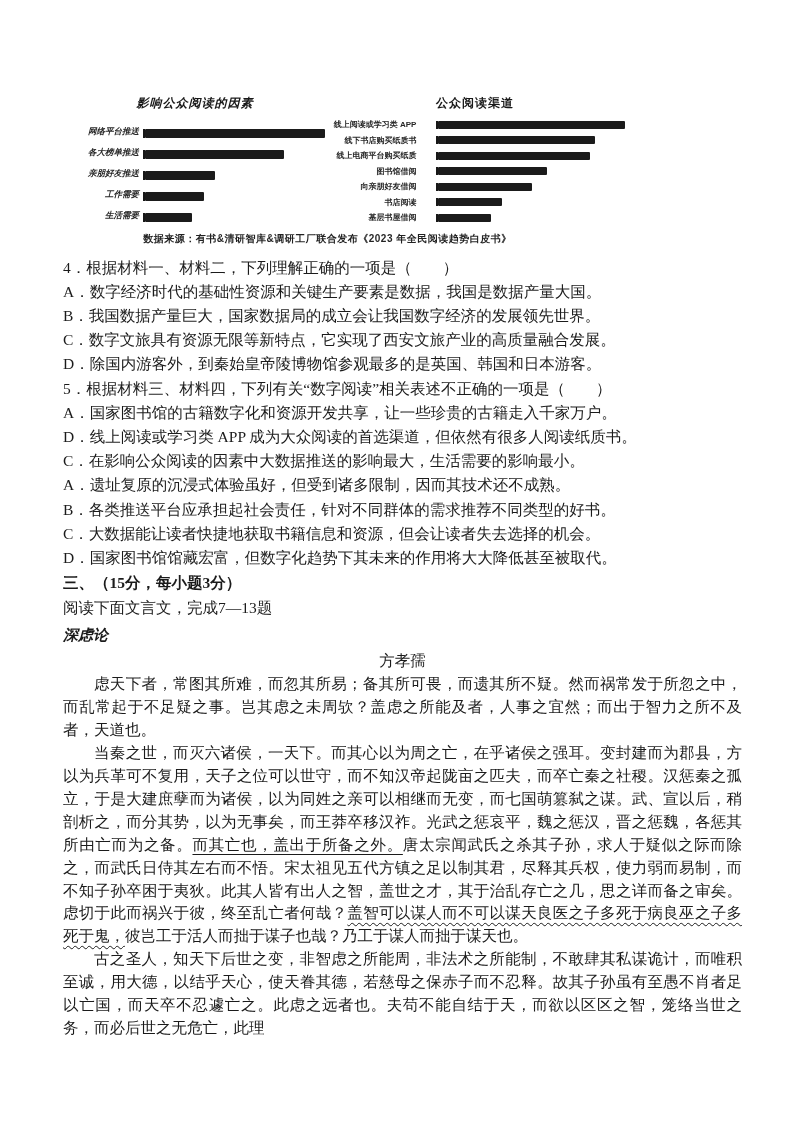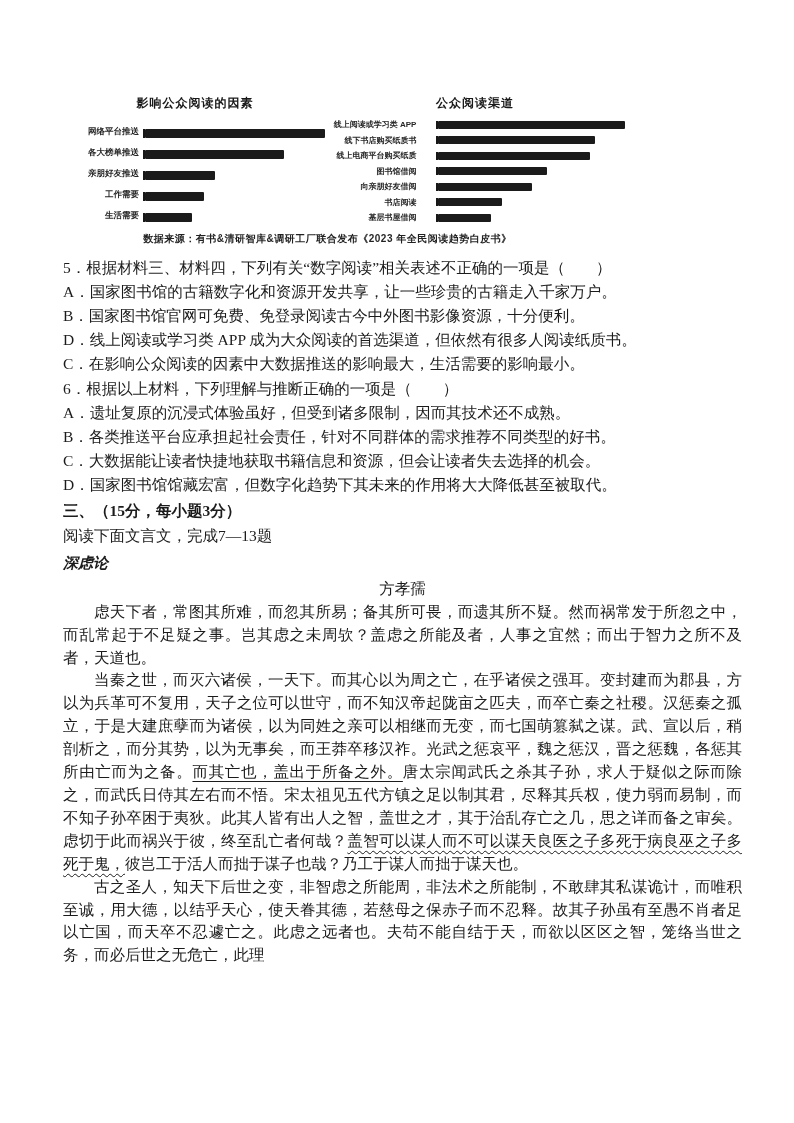--- a/index.html
+++ b/index.html
@@ -24,21 +24,21 @@
     font-weight:bold;font-size:12px;text-align:center;margin:0 0 5px 0;
     letter-spacing:1px;
   }
   .crow{display:flex;align-items:center;}
   .clabel{
     font-weight:bold;text-align:right;white-space:nowrap;
     color:#222;
   }
   .cbararea{border-left:2px solid #111;position:relative;}
   .cbar{background:#161616;border-radius:1px;}
-  .chart-left{width:262px;}
+  .chart-left{width:262px;font-style:italic;}
   .chart-left .clabel{width:74px;font-size:8.5px;padding-right:4px;}
   .chart-left .crow{height:21px;align-items:flex-end;}
   .chart-left .cbararea{width:180px;}
   .chart-left .cbar{height:9px;}
   .chart-right{width:300px;margin-left:0px;}
   .chart-right .clabel{width:97px;font-size:8px;padding-right:20px;}
   .chart-right .crow{height:15.5px;}
   .chart-right .cbararea{width:198px;}
   .chart-right .cbar{height:8px;}
   .chart-source{
@@ -141,31 +141,36 @@
             <span class="clabel">基层书屋借阅</span>
             <span class="cbararea">
               <span class="cbar" style="display: block; width: 28%;"></span>
             </span>
           </div>
         </div>
     </div>
     <div class="chart-source">数据来源：有书&amp;清研智库&amp;调研工厂联合发布《2023 年全民阅读趋势白皮书》</div>
   </figure>
 
+  <div>
+    <p class="line">4．根据材料一、材料二，下列理解正确的一项是（　　）</p>
+    <p class="line">A．数字经济时代的基础性资源和关键生产要素是数据，我国是数据产量大国。</p>
+    <p class="line">B．我国数据产量巨大，国家数据局的成立会让我国数字经济的发展领先世界。</p>
+    <p class="line">C．数字文旅具有资源无限等新特点，它实现了西安文旅产业的高质量融合发展。</p>
+    <p class="line">D．除国内游客外，到秦始皇帝陵博物馆参观最多的是英国、韩国和日本游客。</p>
+  </div>
 
   <div>
     <p class="line">5．根据材料三、材料四，下列有关“数字阅读”相关表述不正确的一项是（　　）</p>
     <p class="line">A．国家图书馆的古籍数字化和资源开发共享，让一些珍贵的古籍走入千家万户。</p>
-    <p class="line">B．国家图书馆官网可免费、免登录阅读古今中外图书影像资源，十分便利。</p>
     <p class="line">D．线上阅读或学习类 APP 成为大众阅读的首选渠道，但依然有很多人阅读纸质书。</p>
     <p class="line">C．在影响公众阅读的因素中大数据推送的影响最大，生活需要的影响最小。</p>
   </div>
 
   <div>
-    <p class="line">6．根据以上材料，下列理解与推断正确的一项是（　　）</p>
     <p class="line">A．遗址复原的沉浸式体验虽好，但受到诸多限制，因而其技术还不成熟。</p>
     <p class="line">B．各类推送平台应承担起社会责任，针对不同群体的需求推荐不同类型的好书。</p>
     <p class="line">C．大数据能让读者快捷地获取书籍信息和资源，但会让读者失去选择的机会。</p>
     <p class="line">D．国家图书馆馆藏宏富，但数字化趋势下其未来的作用将大大降低甚至被取代。</p>
   </div>
 
   <p class="section-header">三、（15分，每小题3分）</p>
   <p class="line">阅读下面文言文，完成7—13题</p>
 
   <h3 class="passage-title">深虑论</h3>

